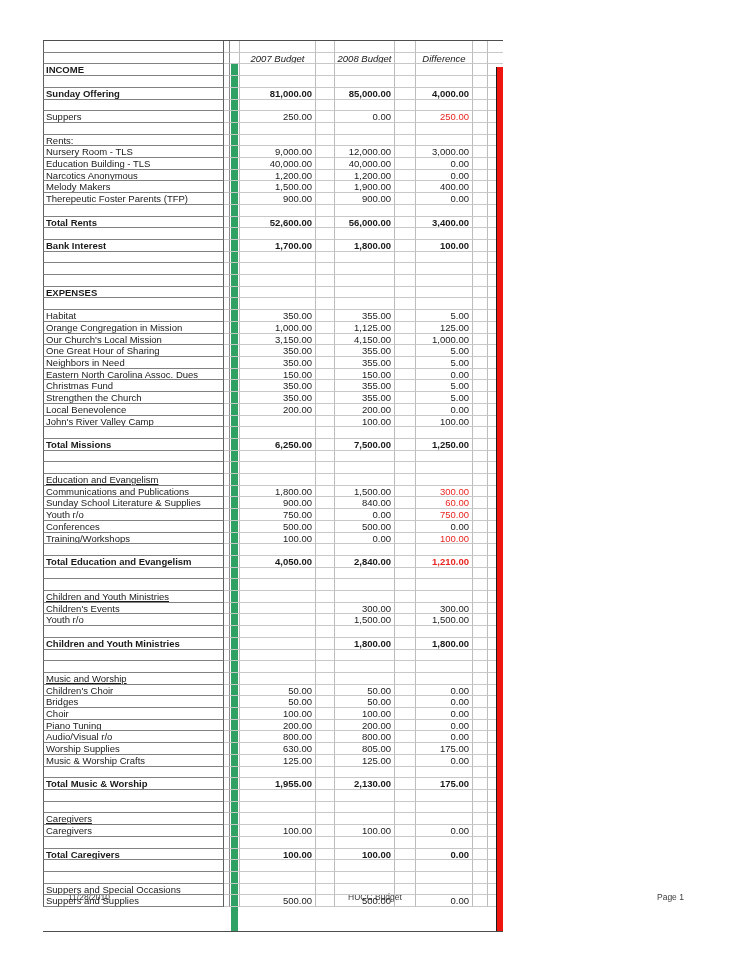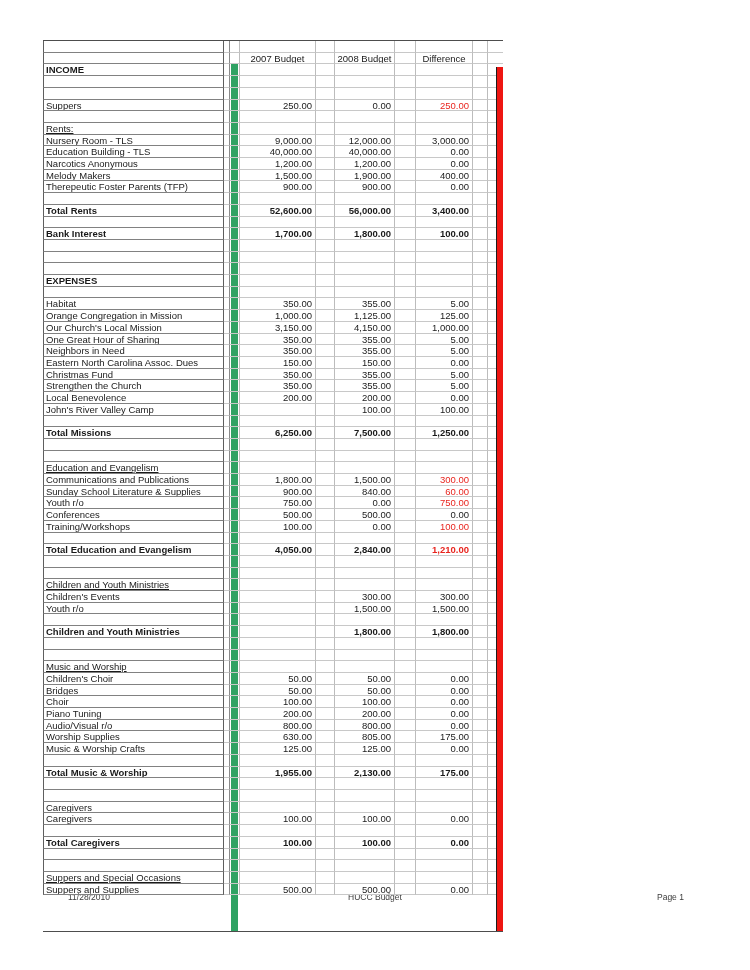--- a/index.html
+++ b/index.html
@@ -35,21 +35,21 @@
   .c-n2{ width:19px; }
   .c-v2{ width:60px; }
   .c-n3{ width:21px; }
   .c-v3{ width:57px; }
   .c-n4{ width:15px; }
   .c-end{ width:15px; border-right:none; }
   .num { text-align:right; padding-right:3px; }
   .r-bold .cell { font-weight:bold; }
   .r-title .c-label { font-weight:bold; }
   .r-section .c-label { text-decoration:underline; }
-  .r-header .num { text-align:center; text-decoration:underline; padding-right:0; }
+  .r-header .num { text-align:center; text-decoration:underline; padding-right:0;font-style:italic; }
   .red { color:#e8251f; }
   .footer { position:absolute; top:892px; left:0; width:750px; height:14px;
     font-size:8.5px; color:#3c3c3c; }
   .f-date { position:absolute; left:68px; }
   .f-title { position:absolute; left:0; width:750px; text-align:center; }
   .f-page { position:absolute; left:657px; }
 </style>
 </head>
 <body>
 
@@ -98,20 +98,32 @@
         <span class="cell c-n1"></span>
         <span class="cell c-green"></span>
         <span class="cell c-v1 num"></span>
         <span class="cell c-n2"></span>
         <span class="cell c-v2 num"></span>
         <span class="cell c-n3"></span>
         <span class="cell c-v3 num"></span>
         <span class="cell c-n4"></span>
         <span class="cell c-end"></span>
       </div>
+      <div class="row r-bold">
+        <span class="cell c-label">Sunday Offering</span>
+        <span class="cell c-n1"></span>
+        <span class="cell c-green"></span>
+        <span class="cell c-v1 num">81,000.00</span>
+        <span class="cell c-n2"></span>
+        <span class="cell c-v2 num">85,000.00</span>
+        <span class="cell c-n3"></span>
+        <span class="cell c-v3 num">4,000.00</span>
+        <span class="cell c-n4"></span>
+        <span class="cell c-end"></span>
+      </div>
       <div class="row">
         <span class="cell c-label"></span>
         <span class="cell c-n1"></span>
         <span class="cell c-green"></span>
         <span class="cell c-v1 num"></span>
         <span class="cell c-n2"></span>
         <span class="cell c-v2 num"></span>
         <span class="cell c-n3"></span>
         <span class="cell c-v3 num"></span>
         <span class="cell c-n4"></span>

